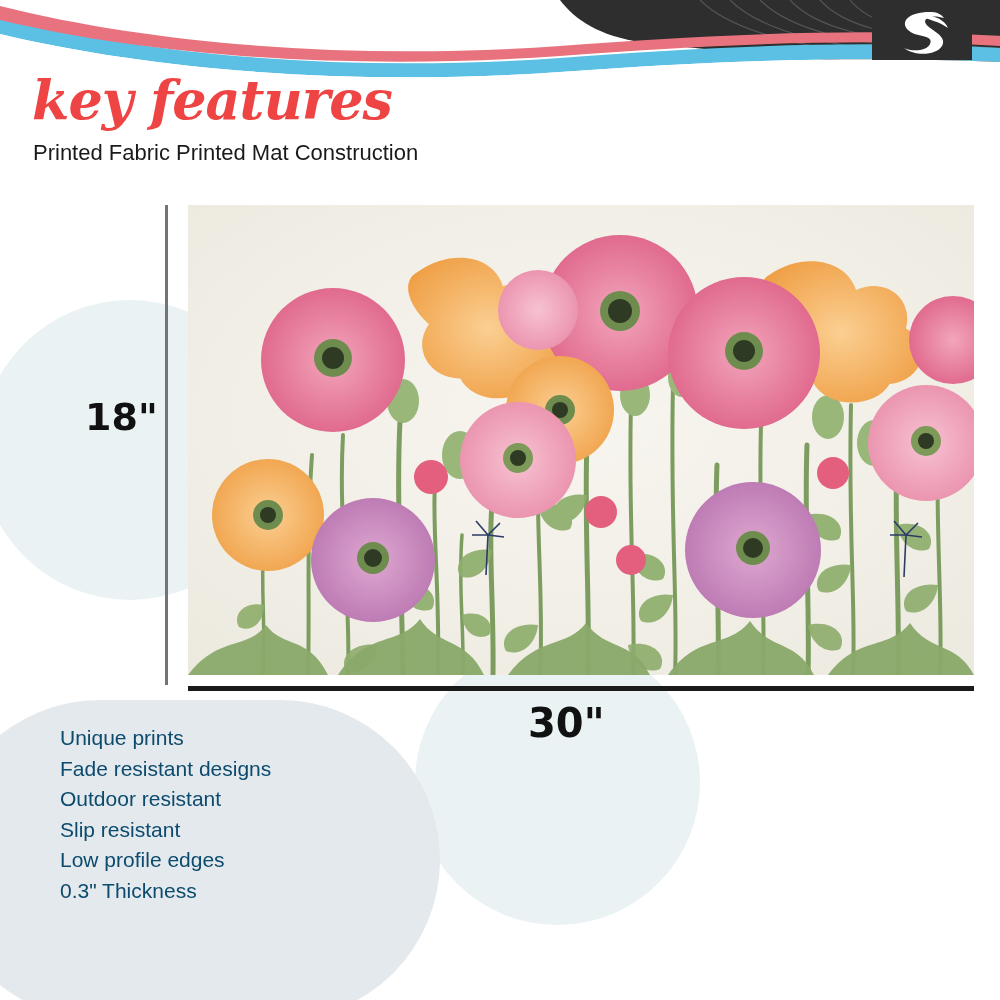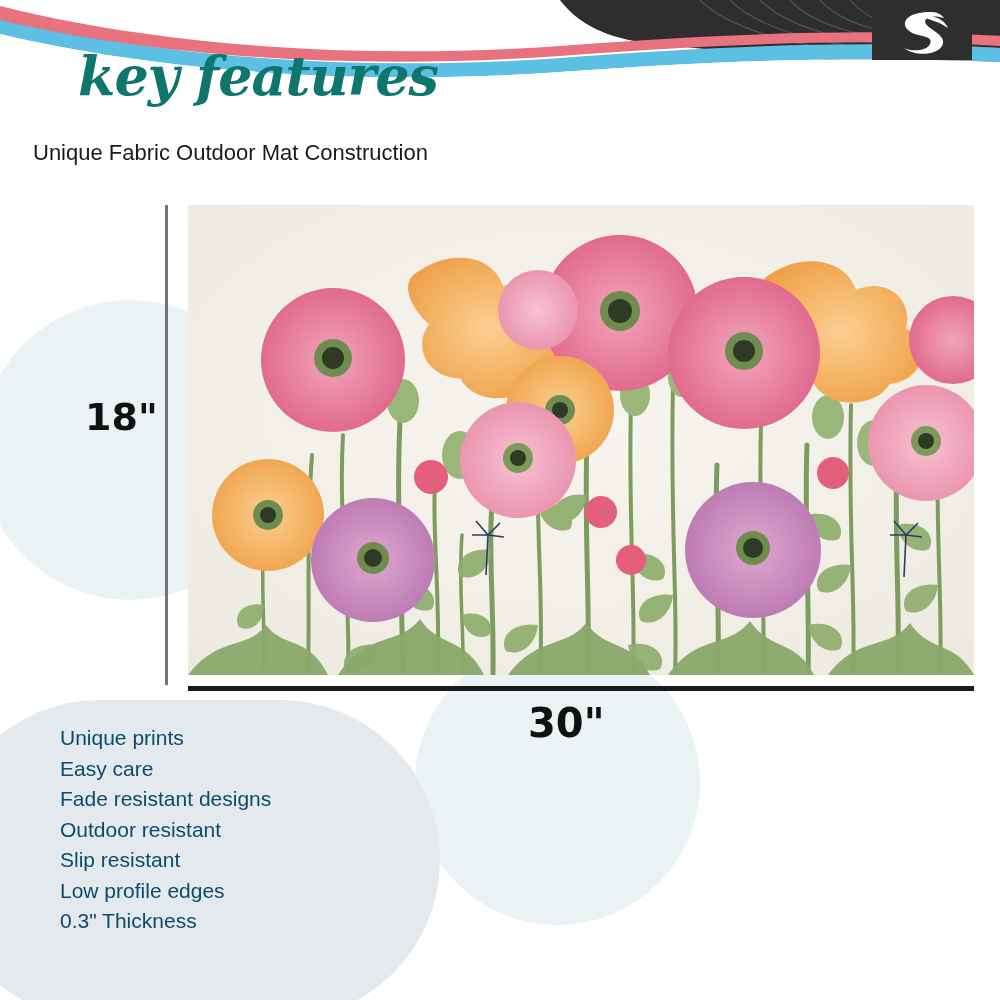--- a/index.html
+++ b/index.html
@@ -21,30 +21,29 @@
     top: 0; left: 0;
     width: 1000px;
     height: 80px;
     overflow: hidden;
   }
   .header-banner svg { display: block; }
 
   
   .title {
     position: absolute;
-    top: 44px;
+    top: 68px;
     left: 32px;
     font-family: "DejaVu Serif", serif;
     font-size: 54px;
     font-weight: bold;
     font-style: italic;
     letter-spacing: -1px;
-    color: #0f766e;
+    color: #ef4444;
     white-space: nowrap;
-    margin-left: 46px;
   }
   .subtitle {
     position: absolute;
     top: 140px;
     left: 33px;
     font-size: 22px;
     color: #1a1a1a;
     white-space: nowrap;
   }
 
@@ -164,21 +163,21 @@
 
     <g>
       <rect x="872" y="2" width="100" height="58" fill="#2e2e2e"></rect>
       <path d="M930,12 C908,12 900,22 908,30 C916,38 934,34 930,44 C927,51 912,52 904,48 C914,56 936,56 942,46 C948,36 930,30 926,24 C922,18 932,14 944,18 C940,13 936,12 930,12 Z" fill="#ffffff"></path>
       <path d="M918,16 C930,14 944,18 948,28 C940,22 928,19 918,16 Z" fill="#ffffff"></path>
     </g>
   </svg>
 </div>
 
 <div class="title">key features</div>
-<div class="subtitle">Unique Fabric Outdoor Mat Construction</div>
+<div class="subtitle">Printed Fabric Printed Mat Construction</div>
 
 <div class="circle-left"></div>
 <div class="circle-right"></div>
 <div class="blob-features"></div>
 
 <div class="product-frame">
   <svg width="786" height="470" viewBox="0 0 786 470">
     <defs>
       <radialGradient id="paperg" cx="50%" cy="45%" r="75%">
         <stop offset="0%" stop-color="#f7f5ef"></stop>
@@ -345,19 +344,18 @@
   </svg>
 </div>
 
 <div class="dim-left-line"></div>
 <div class="dim-bottom-line"></div>
 <div class="dim-height">18"</div>
 <div class="dim-width">30"</div>
 
 <div class="features">
   <div class="feature-item">Unique prints</div>
-  <div class="feature-item">Easy care</div>
   <div class="feature-item">Fade resistant designs</div>
   <div class="feature-item">Outdoor resistant</div>
   <div class="feature-item">Slip resistant</div>
   <div class="feature-item">Low profile edges</div>
   <div class="feature-item">0.3" Thickness</div>
 </div>
 
 </body></html>

